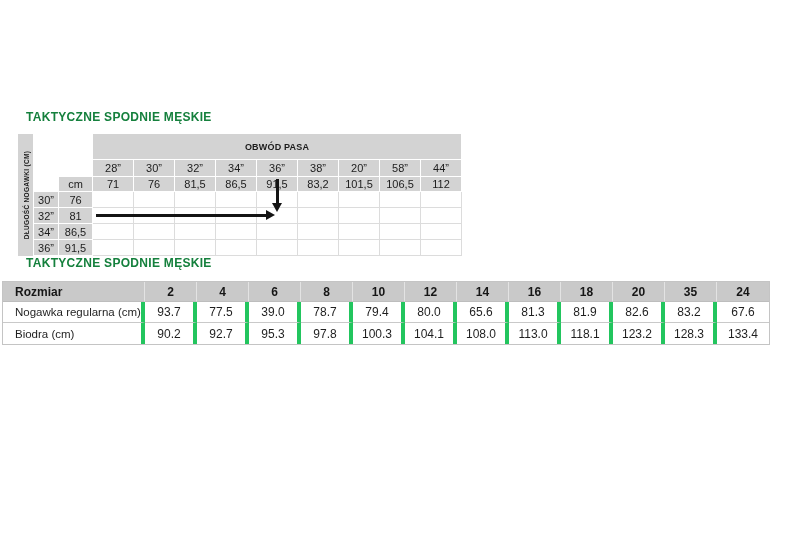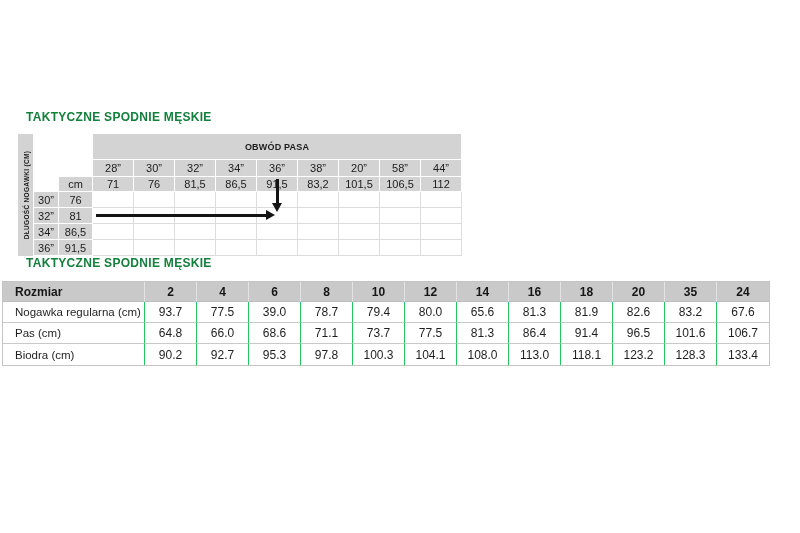--- a/index.html
+++ b/index.html
@@ -108,21 +108,21 @@
     text-align: center;
     border-right: 1px solid #e3e3e3;
     border-bottom: 1px solid #bdbdbd;
     color: #161616;
   }
   #t2 td {
     background: #ffffff;
     height: 21px;
     font-size: 12px;
     text-align: center;
-    border-right: 1px solid #22c55e;
+    border-right: 4px solid #22c55e;
     border-bottom: 1px solid #c9c9c9;
     color: #1f1f1f;
   }
   #t2 th:last-child, #t2 td:last-child { border-right: none; }
   #t2 tr:last-child td { border-bottom: none; }
   #t2 .lbl { text-align: left; padding-left: 12px; }
   #t2 td.lbl { font-size: 11.5px; }
 </style>
 </head>
 <body>
@@ -286,35 +286,20 @@
       <td>79.4</td>
       <td>80.0</td>
       <td>65.6</td>
       <td>81.3</td>
       <td>81.9</td>
       <td>82.6</td>
       <td>83.2</td>
       <td>67.6</td>
     </tr>
     <tr>
-      <td class="lbl">Pas (cm)</td>
-      <td>64.8</td>
-      <td>66.0</td>
-      <td>68.6</td>
-      <td>71.1</td>
-      <td>73.7</td>
-      <td>77.5</td>
-      <td>81.3</td>
-      <td>86.4</td>
-      <td>91.4</td>
-      <td>96.5</td>
-      <td>101.6</td>
-      <td>106.7</td>
-    </tr>
-    <tr>
       <td class="lbl">Biodra (cm)</td>
       <td>90.2</td>
       <td>92.7</td>
       <td>95.3</td>
       <td>97.8</td>
       <td>100.3</td>
       <td>104.1</td>
       <td>108.0</td>
       <td>113.0</td>
       <td>118.1</td>

